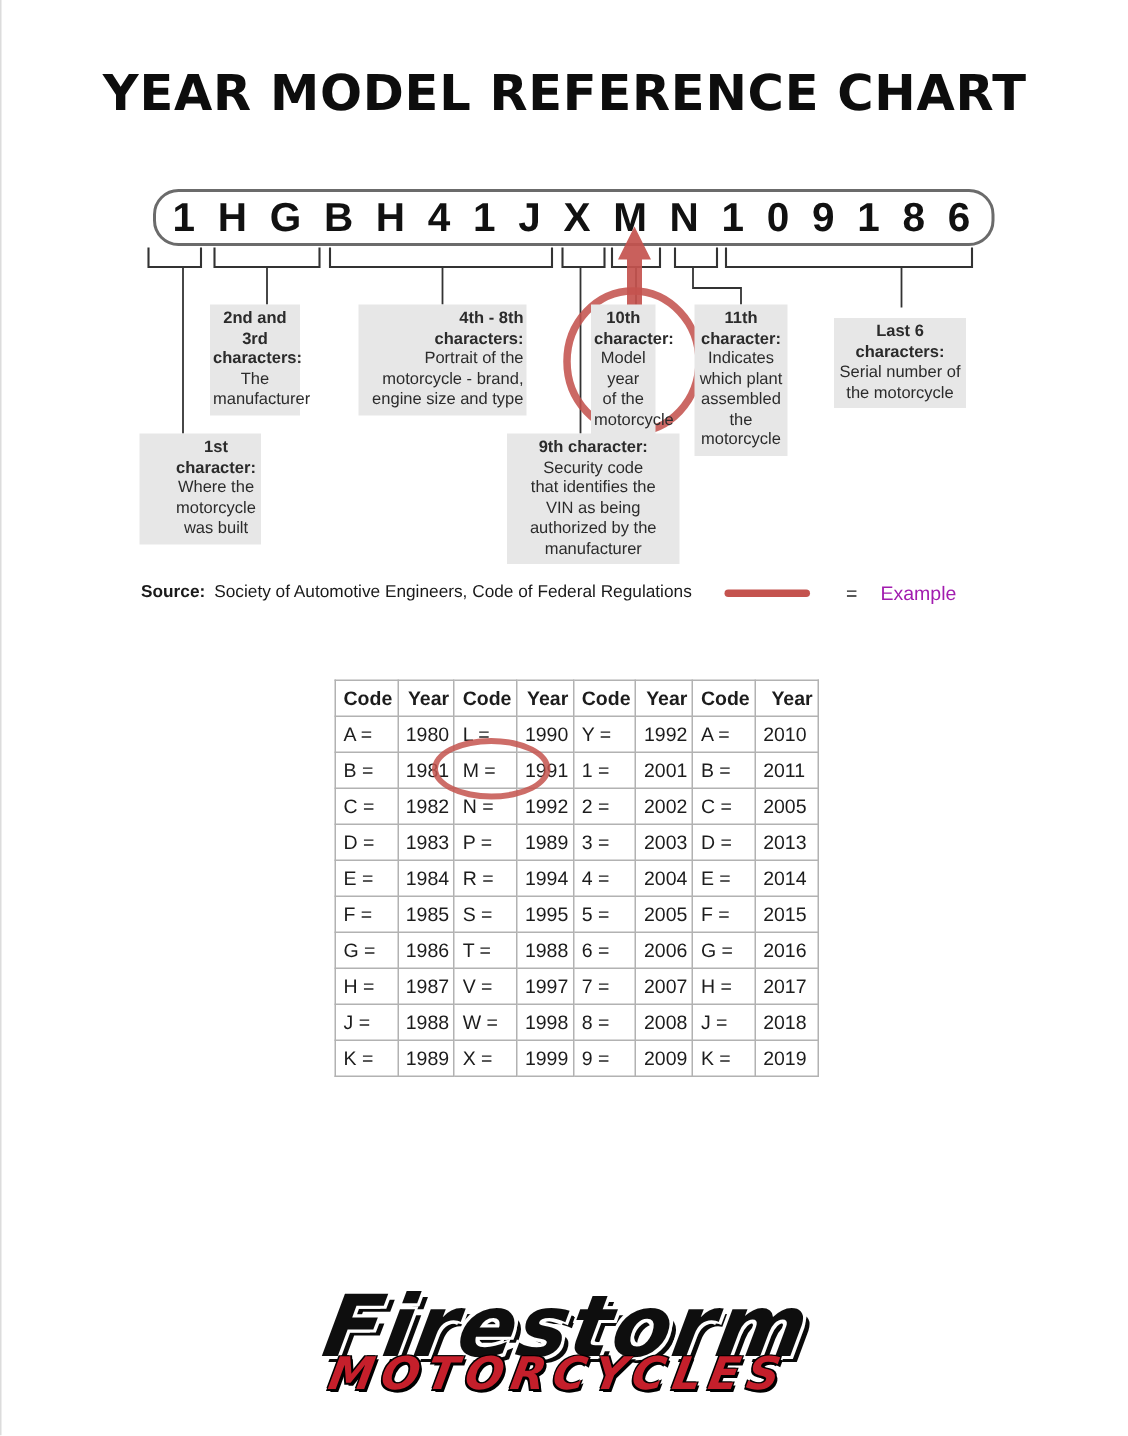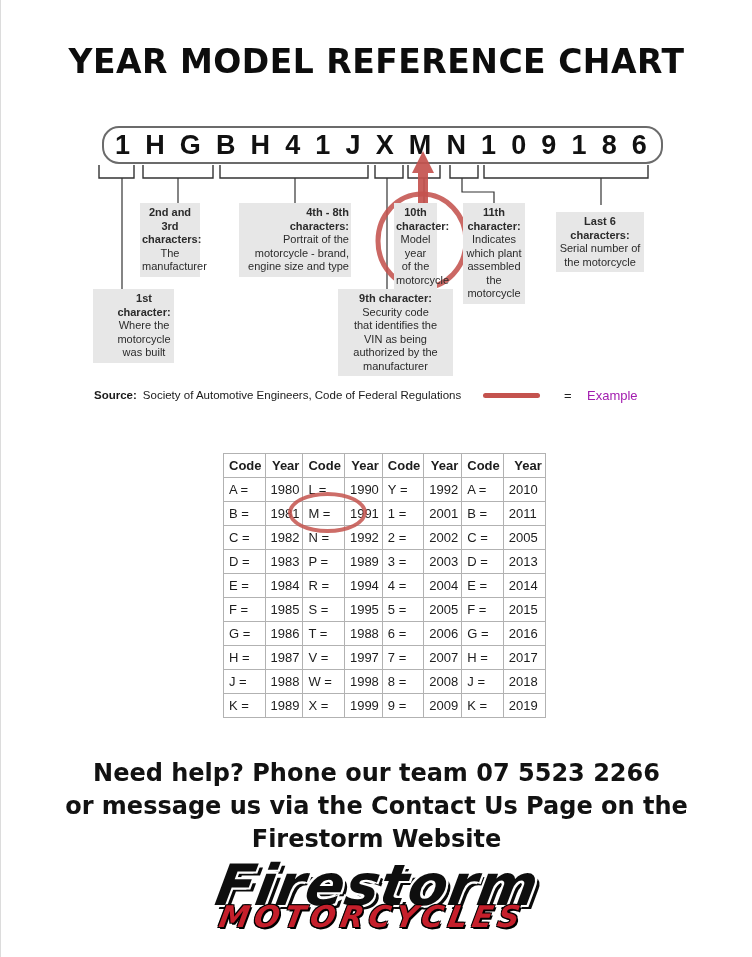--- a/index.html
+++ b/index.html
@@ -319,25 +319,20 @@
           <td>1999</td>
           <td>9 =</td>
           <td>2009</td>
           <td>K =</td>
           <td>2019</td>
         </tr>
       </tbody>
   </table>
   <div class="table-ellipse"></div>
 
-  <div class="help-block">
-    <div>Need help?  Phone our team 07 5523 2266</div>
-    <div>or message us via the Contact Us Page on the</div>
-    <div>Firestorm Website</div>
-  </div>
 
   <div class="logo">
     <div class="logo-inner">
       <div class="logo-main">Firestorm</div>
       <div class="logo-sub">MOTORCYCLES</div>
     </div>
   </div>
 
 </div>
 

